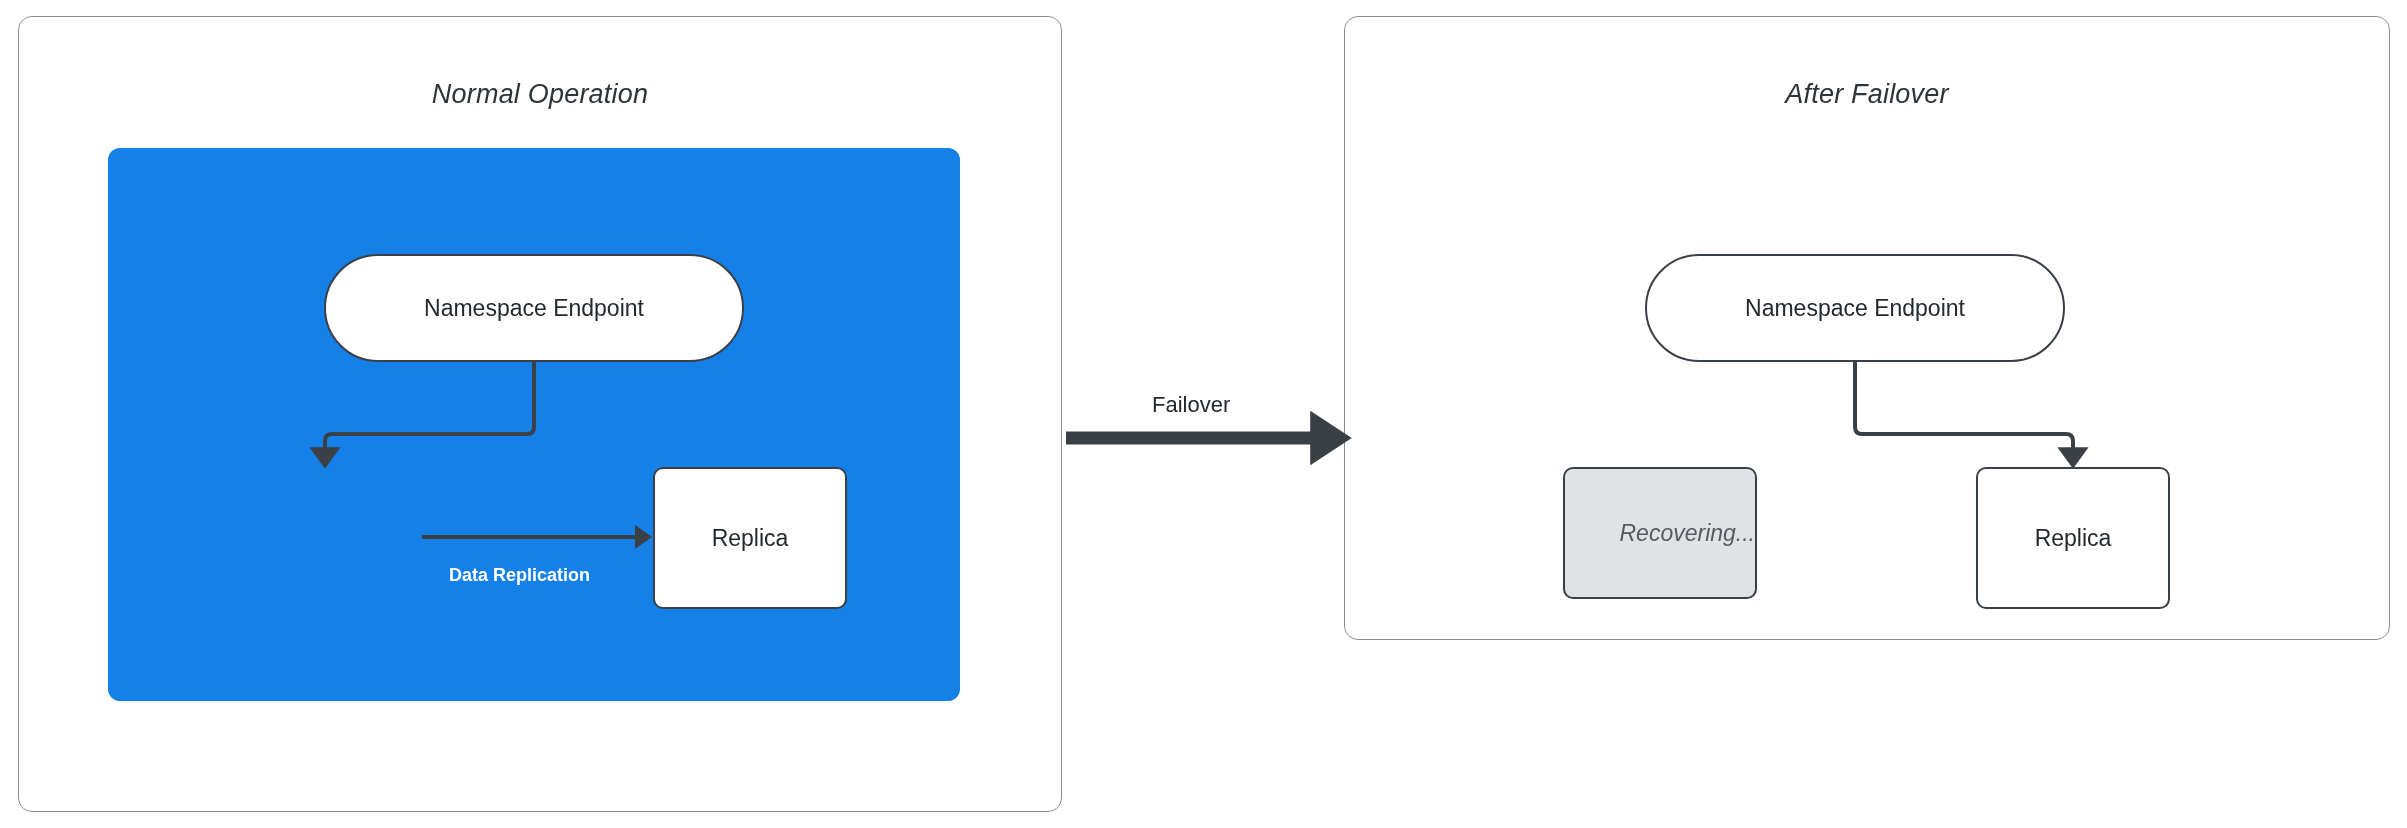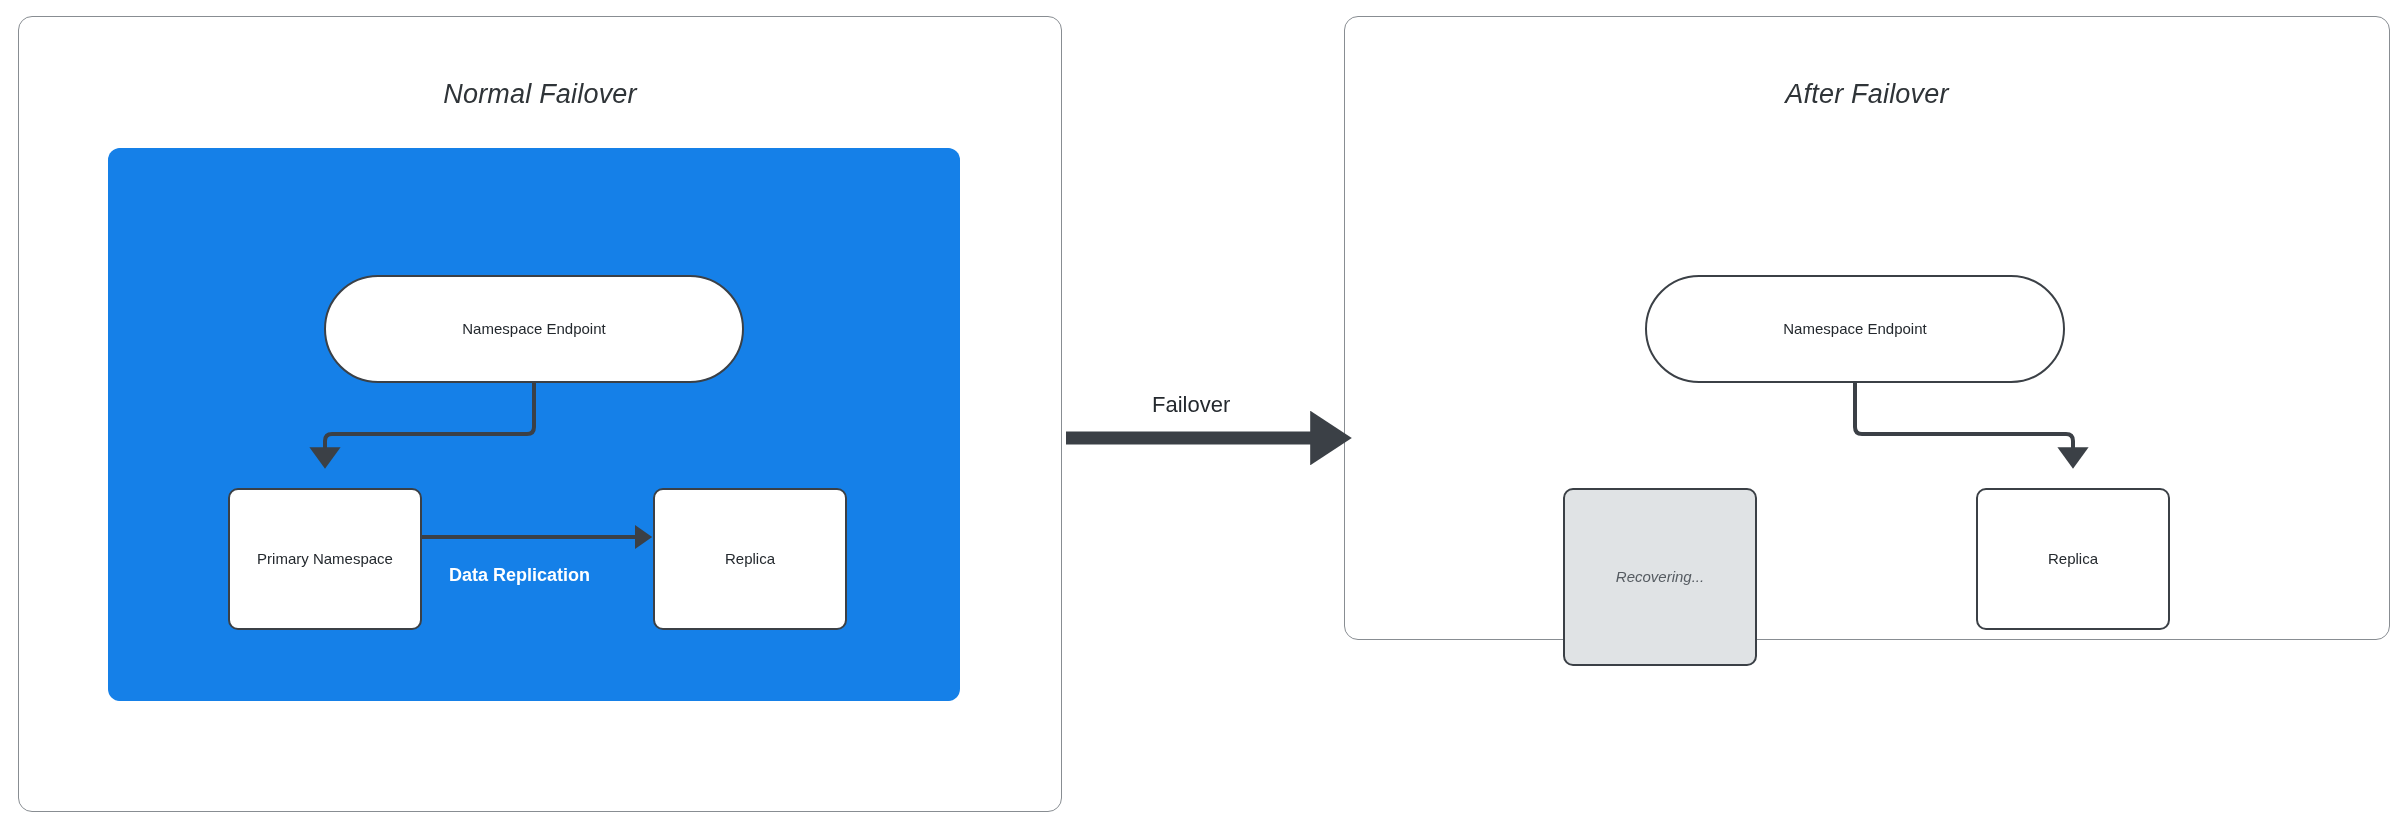--- a/index.html
+++ b/index.html
@@ -56,41 +56,40 @@
   .node {
     position: absolute;
     box-sizing: border-box;
     background: #ffffff;
     border: 2.6px solid #3b4046;
     display: flex;
     align-items: center;
     justify-content: center;
     text-align: center;
     color: #24292e;
-    font-size: 15px;
+    font-size: 23px;
     line-height: 1.25;
     z-index: 3;
-    margin-top: 21px;
   }
   .node.stadium { border-radius: 120px; }
   .node.rounded { border-radius: 10px; }
   .node.recovering {
     background: #e0e3e5;
     font-style: italic;
     color: #555b61;
   }
 
   
   #node-endpoint-left { left: 324px; top: 254px; width: 420px; height: 108px; }
   #node-primary       { left: 228px; top: 467px; width: 194px; height: 142px; }
   #node-replica-left  { left: 653px; top: 467px; width: 194px; height: 142px; }
 
   
   #node-endpoint-right{ left: 1645px; top: 254px; width: 420px; height: 108px; }
-  #node-recovering    { left: 1563px; top: 467px; width: 194px; height: 178px; }
+  #node-recovering    { left: 1563px; top: 467px; width: 194px; height: 132px; justify-content: flex-end; }
   #node-replica-right { left: 1976px; top: 467px; width: 194px; height: 142px; }
 
   
   svg.edges {
     position: absolute;
     left: 0; top: 0;
     width: 2407px;
     height: 828px;
     overflow: visible;
     z-index: 2;
@@ -150,32 +149,29 @@
     <path class="edge-path" marker-end="url(#arrow-sm)" d="M 534,362 L 534,427 Q 534,434 527,434 L 332,434 Q 325,434 325,441 L 325,456"></path>
 
     <path class="edge-path" marker-end="url(#arrow-md)" d="M 422,537 L 641,537"></path>
 
     <path class="edge-thick" marker-end="url(#arrow-lg)" d="M 1066,438 L 1318,438"></path>
 
     <path class="edge-path" marker-end="url(#arrow-sm)" d="M 1855,362 L 1855,427 Q 1855,434 1862,434 L 2066,434 Q 2073,434 2073,441 L 2073,456"></path>
   </svg>
 
   <div class="panel" id="panel-normal">
-    <div class="panel-title">Normal Failover</div>
+    <div class="panel-title">Normal Operation</div>
   </div>
 
   <div class="blue-zone" id="zone-normal"></div>
 
   <div class="node stadium" id="node-endpoint-left">
     <span>Namespace Endpoint</span>
   </div>
 
-  <div class="node rounded" id="node-primary">
-    <span>Primary Namespace</span>
-  </div>
 
   <div class="node rounded" id="node-replica-left">
     <span>Replica</span>
   </div>
 
   <div class="edge-label" id="label-data-replication">Data Replication</div>
 
   <div class="midlabel" id="label-failover">Failover</div>
 
   <div class="panel" id="panel-failover">

